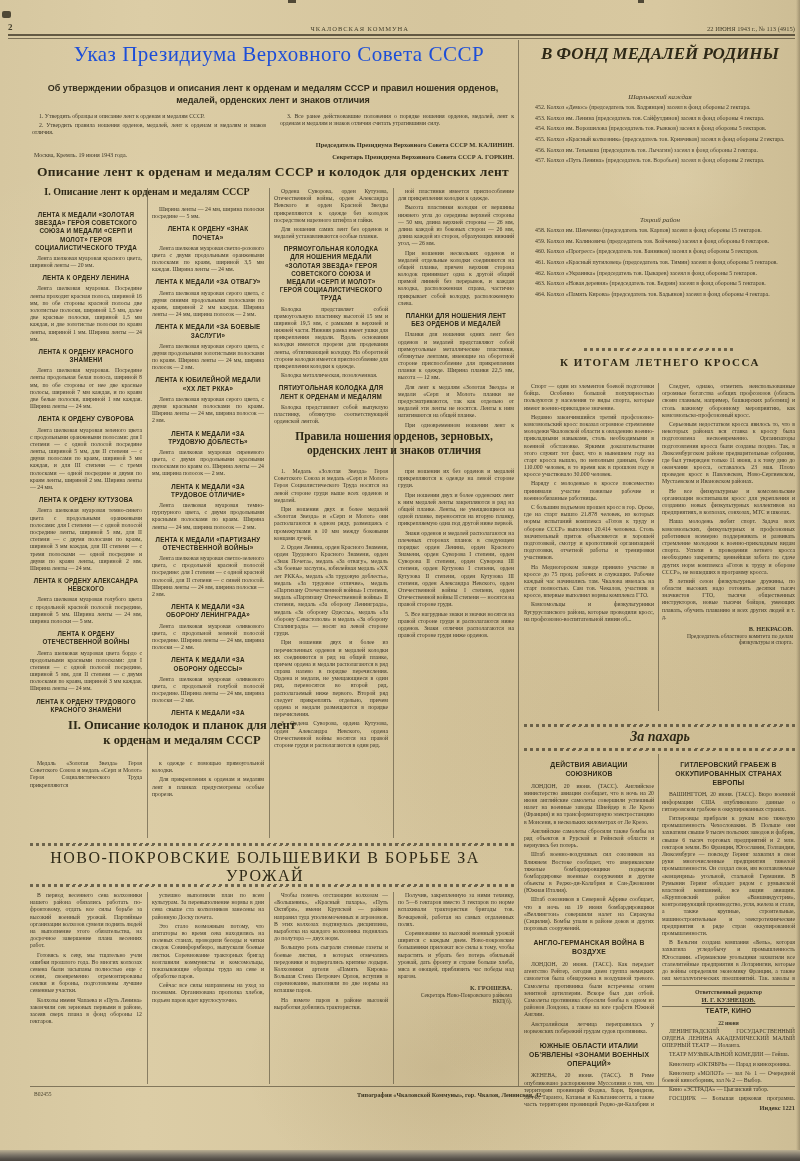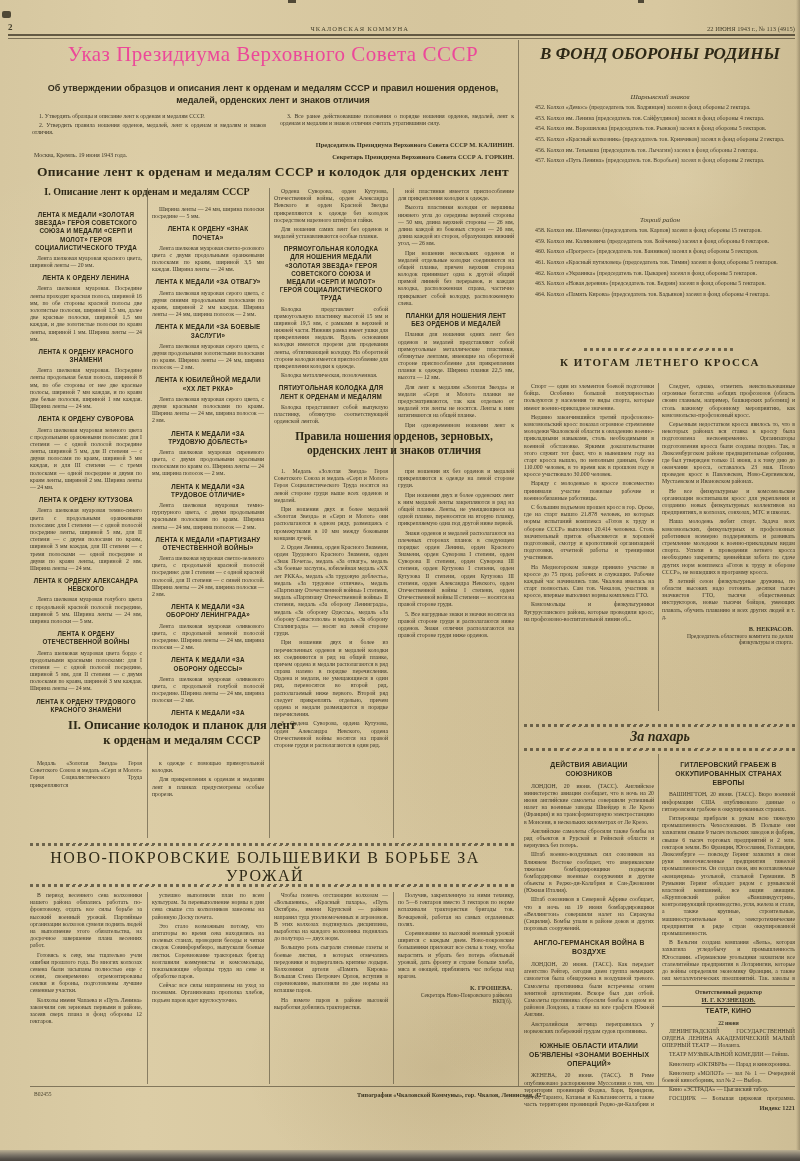--- a/index.html
+++ b/index.html
@@ -21,21 +21,21 @@
 
   
   .mast{left:8px;top:22px;width:787px;display:flex;justify-content:space-between;align-items:flex-end;
         font-size:7px;color:#45402d;}
   .mast .pageno{font-weight:bold;font-size:9px;}
   .mast .mtitle{letter-spacing:1px;font-size:6.5px;}
   .mast .mdate{font-size:6.5px;}
   .mastrule{left:8px;top:34px;width:787px;height:2px;border-top:2px solid rgba(60,52,36,.75);border-bottom:1px solid rgba(60,52,36,.6);}
 
   
-  .ukaz-title{left:30px;top:42px;width:486px;text-align:center;font-size:21px;color:#ec4899;letter-spacing:.5px;}
+  .ukaz-title{left:36px;top:42px;width:486px;text-align:center;font-size:21px;color:#1d4ed8;letter-spacing:.5px;}
   .ukaz-sub{left:32px;top:82px;width:482px;text-align:center;font-family:"Liberation Sans",sans-serif;
             font-weight:bold;font-size:9px;line-height:1.35;color:#332e1e;}
   .ukaz-intro{left:32px;top:113px;width:482px;display:flex;gap:14px;}
   .ukaz-intro .icol{flex:1;}
   .ukaz-intro p{margin:0 0 2px;font-size:5.8px;line-height:1.25;text-align:justify;text-indent:7px;}
   .sigs{left:240px;top:139px;width:274px;text-align:right;font-size:6.4px;font-weight:bold;line-height:1.8;color:#38321f;}
   .dateline{left:34px;top:152px;font-size:6px;}
 
   
   .opis-head{left:30px;top:164px;width:486px;text-align:center;font-weight:bold;font-size:13.5px;color:#2e2917;letter-spacing:.3px;}
@@ -240,23 +240,23 @@
 <div class="rule-v" style="left:269px;top:892px;height:192px;"></div>
 <div class="rule-v" style="left:393px;top:892px;height:192px;"></div>
 
 <div class="rule-h" style="left:30px;top:1086px;width:765px;"></div>
 <div class="abs imprint-code">В02455</div>
 <div class="abs imprint-text">Типография «Чкаловской Коммуны», гор. Чкалов, Ленинская, 42.</div>
 
 <div class="rule-v" style="left:518px;top:40px;height:1046px;"></div>
 
 <div class="abs sverh-title">
-  <div>В ФОНД ОБОРОНЫ РОДИНЫ</div>
-</div>
-<div class="region" style="top:93px;">Шарлыкский знаков</div>
+  <div>В ФОНД МЕДАЛЕЙ РОДИНЫ</div>
+</div>
+<div class="region" style="top:93px;">Шарлыкский каждая</div>
 <div class="items" style="top:104px;">
 
 <p>452. Колхоз «Демос» (председатель тов. Бадрянцев) засеял в фонд обороны 2 гектара.</p>
     <p>453. Колхоз им. Ленина (председатель тов. Сайфутдинов) засеял в фонд обороны 4 гектара.</p>
     <p>454. Колхоз им. Ворошилова (председатель тов. Рыжков) засеял в фонд обороны 5 гектаров.</p>
     <p>455. Колхоз «Красный колхозник» (председатель тов. Кривчиков) засеял в фонд обороны 2 гектара.</p>
     <p>456. Колхоз им. Тельмана (председатель тов. Лычагин) засеял в фонд обороны 2 гектара.</p>
     <p>457. Колхоз «Путь Ленина» (председатель тов. Воробьев) засеял в фонд обороны 2 гектара.</p>
   </div>
 <div class="region" style="top:216px;">Тоцкий район</div>

